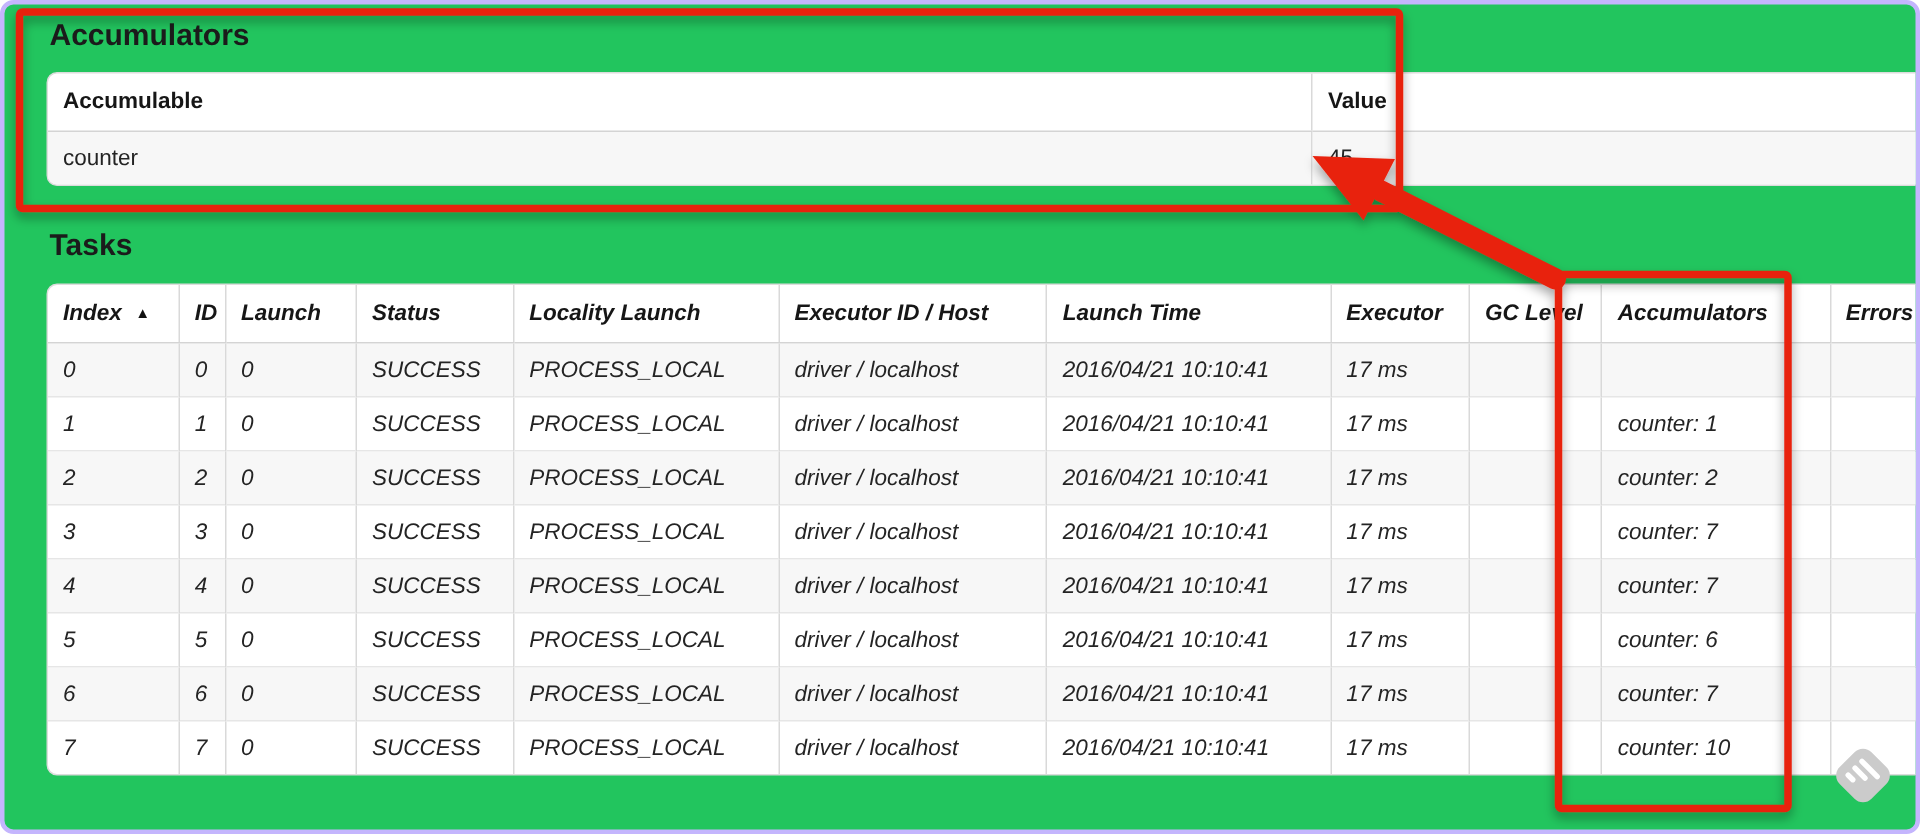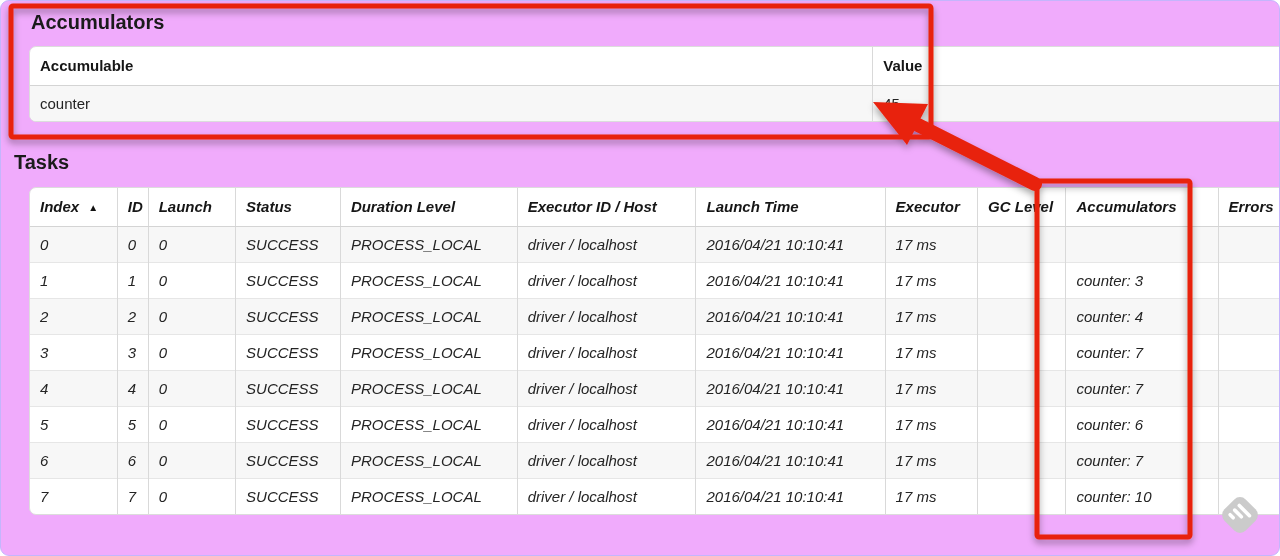--- a/index.html
+++ b/index.html
@@ -5,34 +5,34 @@
   * { box-sizing: border-box; }
   body {
     margin: 0;
     background: #ffffff;
     font-family: "Liberation Sans", sans-serif;
   }
   .page {
     position: relative;
     width: 1280px;
     height: 556px;
-    background: #f0abfc;
-    border: 1px solid #c4b5fd;
+    background: #22c55e;
+    border: 3px solid #c4b5fd;
     border-radius: 9px;
     overflow: hidden;
   }
   .section-title {
     position: absolute;
     margin: 0;
     font-size: 20px;
     font-weight: 700;
     color: #1b1b1b;
   }
   #acc-title   { left: 30px; top: 10px; }
-  #tasks-title { left: 13px; top: 150px; }
+  #tasks-title { left: 30px; top: 150px; }
 
   .table-card {
     position: absolute;
     left: 28px;
     width: 1260px;
     border: 1px solid #dcdcdc;
     border-radius: 7px;
     background: #fff;
     overflow: hidden;
   }
@@ -131,21 +131,21 @@
           <col style="width:68px">
       </colgroup>
       <thead>
         <tr>
           <th>
             <span>Index</span><span class="sort">▲</span>
           </th>
           <th>ID</th>
           <th>Launch</th>
           <th>Status</th>
-          <th>Duration Level</th>
+          <th>Locality Launch</th>
           <th>Executor ID / Host</th>
           <th>Launch Time</th>
           <th>Executor</th>
           <th>GC Level</th>
           <th>Accumulators</th>
           <th>Errors</th>
         </tr>
       </thead>
       <tbody>
           <tr>
@@ -164,34 +164,34 @@
           <tr>
             <td>1</td>
             <td>1</td>
             <td>0</td>
             <td>SUCCESS</td>
             <td>PROCESS_LOCAL</td>
             <td>driver / localhost</td>
             <td>2016/04/21 10:10:41</td>
             <td>17 ms</td>
             <td></td>
-            <td>counter: 3</td>
+            <td>counter: 1</td>
             <td></td>
           </tr>
           <tr>
             <td>2</td>
             <td>2</td>
             <td>0</td>
             <td>SUCCESS</td>
             <td>PROCESS_LOCAL</td>
             <td>driver / localhost</td>
             <td>2016/04/21 10:10:41</td>
             <td>17 ms</td>
             <td></td>
-            <td>counter: 4</td>
+            <td>counter: 2</td>
             <td></td>
           </tr>
           <tr>
             <td>3</td>
             <td>3</td>
             <td>0</td>
             <td>SUCCESS</td>
             <td>PROCESS_LOCAL</td>
             <td>driver / localhost</td>
             <td>2016/04/21 10:10:41</td>

